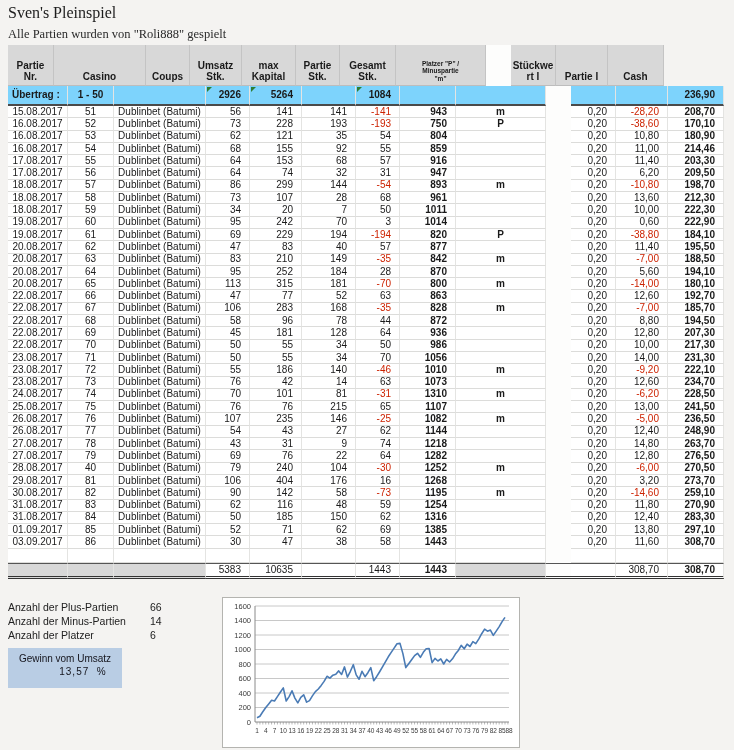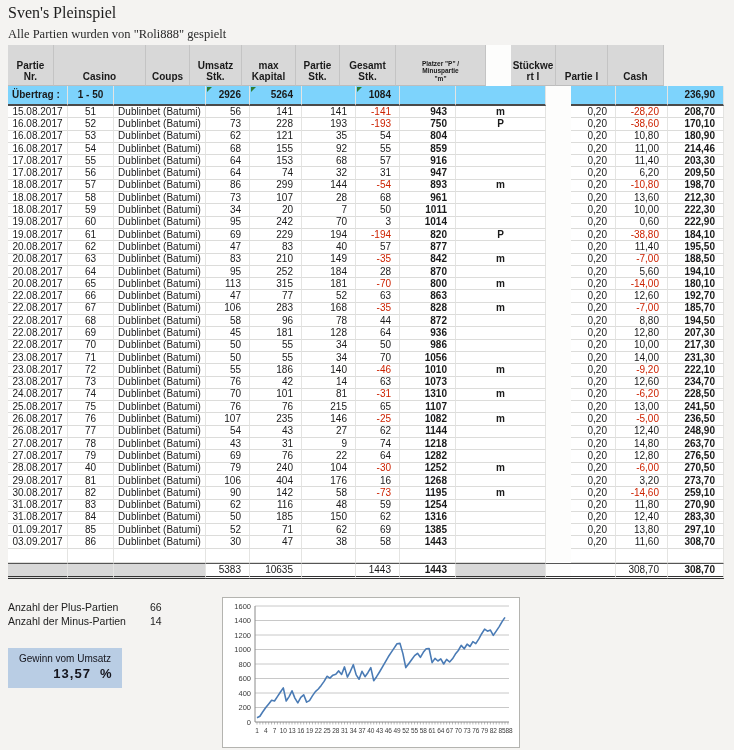--- a/index.html
+++ b/index.html
@@ -70,21 +70,21 @@
   .summary { position:absolute; left:8px; top:600px; width:200px; }
   .sum-row { display:flex; font-size:10.5px; line-height:14px; color:#222; }
   .sum-label { width:142px; }
   .sum-value { width:30px; }
   .gewinn-box {
     position:absolute; left:8px; top:648px; width:114px; height:40px;
     background:#b9cde4; text-align:center; color:#14141c;
     padding-top:4px;
   }
   .gewinn-box .gl { font-size:10px; line-height:14px; }
-  .gewinn-box .gv { font-size:13px; font-weight:bold; letter-spacing:1px;margin-left:36px; }
+  .gewinn-box .gv { font-size:10px; font-weight:normal; letter-spacing:1px;margin-left:36px; }
   
   .chart-box {
     position:absolute; left:222px; top:597px; width:298px; height:151px;
     background:#fff; border:1px solid #b4b4b0;
   }
 </style>
 </head>
 <body>
 
 <div class="title">Sven's Pleinspiel</div>
@@ -701,20 +701,24 @@
   </div>
 
 <div class="summary">
   <div class="sum-row">
     <span class="sum-label">Anzahl der Plus-Partien</span>
     <span class="sum-value">66</span>
   </div>
   <div class="sum-row">
     <span class="sum-label">Anzahl der Minus-Partien</span>
     <span class="sum-value">14</span>
+  </div>
+  <div class="sum-row">
+    <span class="sum-label">Anzahl der Platzer</span>
+    <span class="sum-value">6</span>
   </div>
 </div>
 
 <div class="gewinn-box">
   <div class="gl">Gewinn vom Umsatz</div>
   <div class="gv"><span>13,57</span>&nbsp;&nbsp;<span>%</span></div>
 </div>
 
 <div class="chart-box"><svg width="296" height="149">
       <line x1="32" y1="124" x2="286" y2="124" stroke="#8a8a8a" stroke-width="1"></line>

